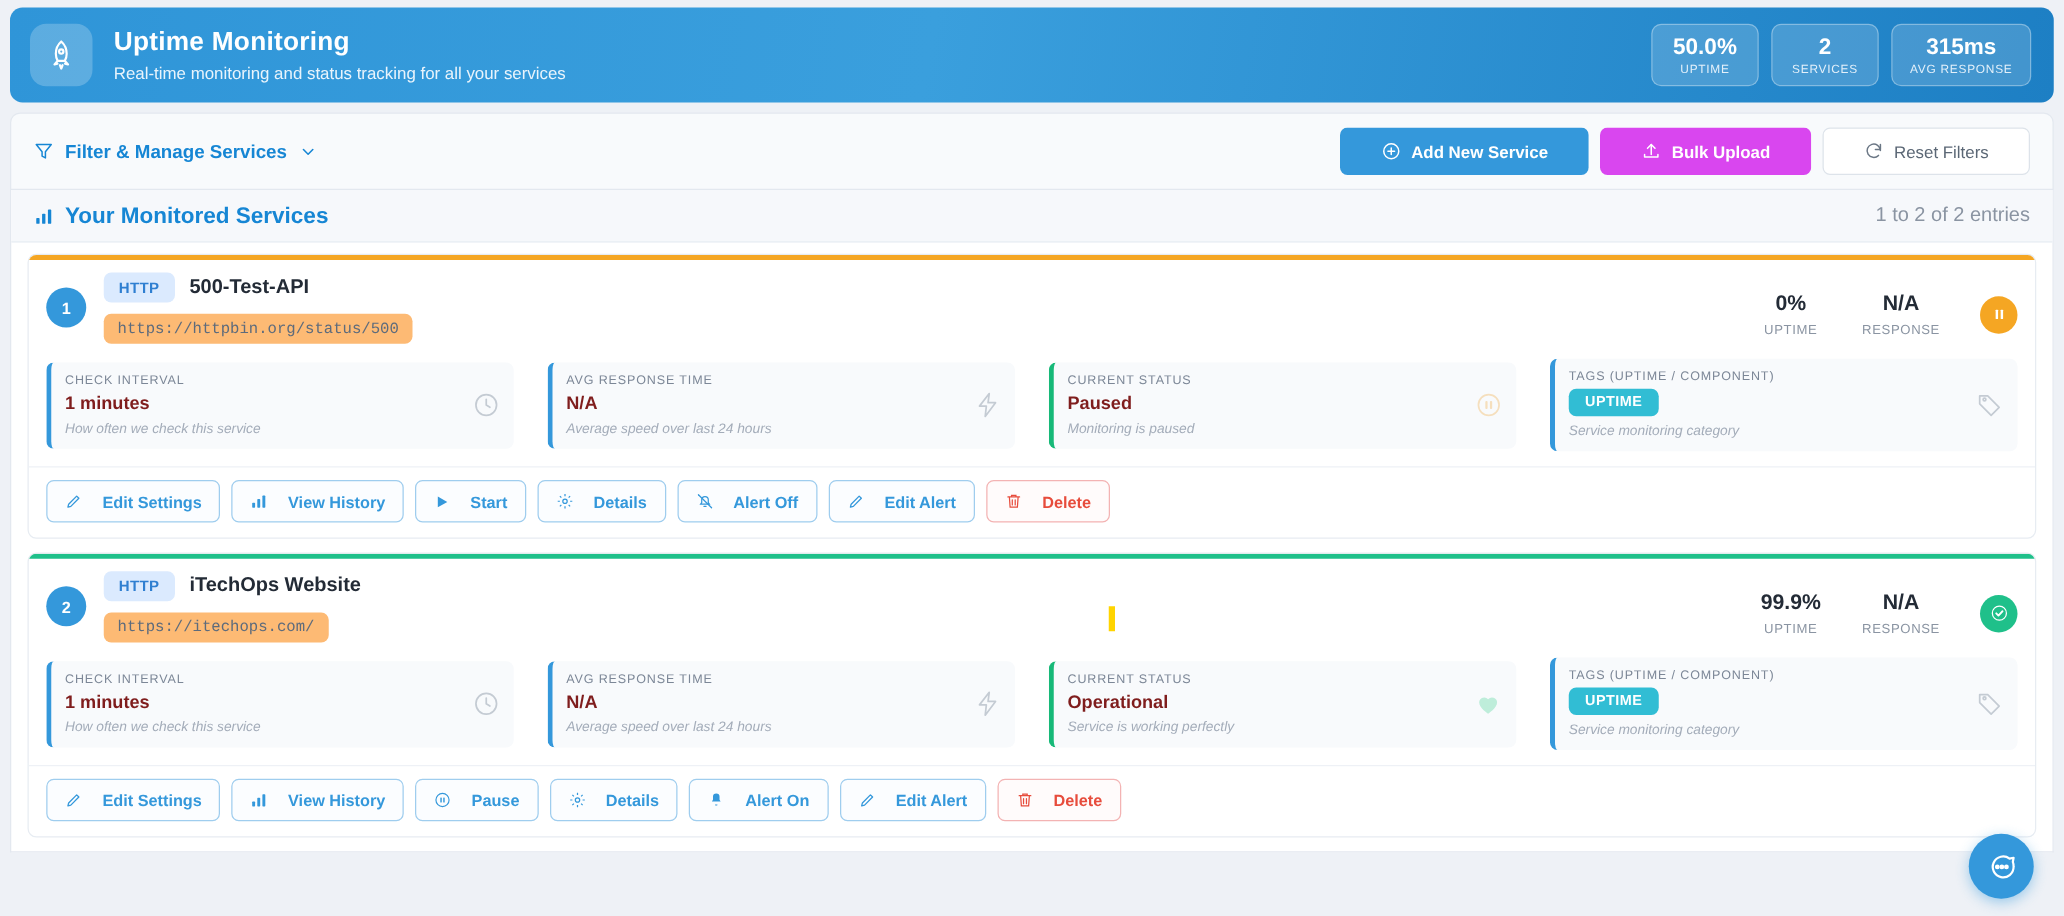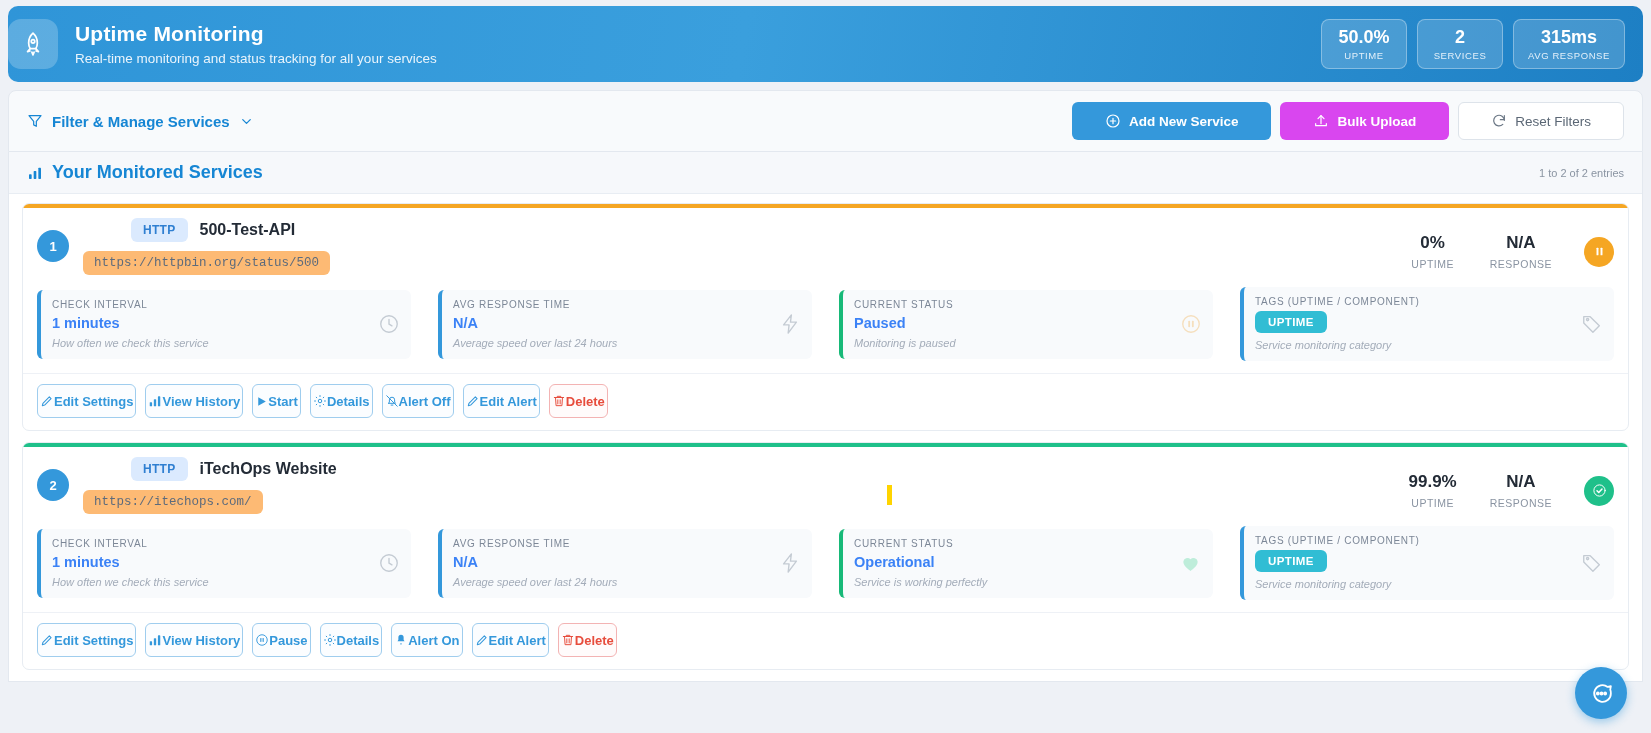--- a/index.html
+++ b/index.html
@@ -10,21 +10,21 @@
     overflow: hidden;
   }
   .page { width: 1651px; height: 733px; padding: 6px 8px 0 8px; position: relative; }
 
   
   .hero {
     height: 76px;
     background: linear-gradient(100deg, #2f95d8 0%, #3a9fdd 45%, #1d7fc4 100%);
     border-radius: 10px;
     display: flex; align-items: center;
-    padding: 0 18px 0 0;
+    padding: 0 18px 0 16px;
     position: relative;
   }
   .hero-logo {
     width: 50px; height: 50px; border-radius: 13px;
     background: rgba(255,255,255,0.22);
     display: flex; align-items: center; justify-content: center;
     flex: 0 0 auto;
   }
   .hero-text { margin-left: 17px; }
   .hero-title {
@@ -61,42 +61,42 @@
   .btn-green { background: #d946ef; color: #fff; }
   .btn-ghost { background: #fff; color: #5b6775; border-color: #dde3ea; font-weight: normal; }
 
   
   .panel { background: #fff; border: 1px solid #e3e8ef; border-top: none; }
   .panel-head {
     height: 42px; background: #f6f8fb; border-bottom: 1px solid #e8edf3;
     display: flex; align-items: center; padding: 0 18px;
   }
   .panel-title { color: #1686d4; font-size: 18px; font-weight: bold; margin-left: 9px; }
-  .entries { margin-left: auto; color: #8a94a2; font-size: 11px; }
+  .entries { margin-left: auto; color: #8a94a2; font-size: 16px; }
 
   .cards { padding: 9px 13px 0 13px; }
 
   
   .card {
     border: 1px solid #e7ecf2; border-radius: 7px; background: #fff;
     margin-bottom: 11px; position: relative; overflow: hidden;
   }
   .card-top-accent { height: 4px; width: 100%; }
   .card-main { display: flex; align-items: flex-start; padding: 10px 14px 6px 14px; position: relative; }
   .badge-num {
     width: 32px; height: 32px; border-radius: 50%;
     background: #3498db; color: #fff; font-size: 13px; font-weight: bold;
     display: flex; align-items: center; justify-content: center;
     flex: 0 0 auto; margin-top: 12px;
   }
   .card-ident { margin-left: 14px; }
   .ident-row { display: flex; align-items: center; gap: 12px; }
   .chip-proto {
     background: #dbeafe; color: #2f7fd1; font-size: 12px; font-weight: bold;
-    padding: 5px 12px; border-radius: 6px; letter-spacing: .3px; margin-left: 48px;
+    padding: 5px 12px; border-radius: 6px; letter-spacing: .3px;
   }
   .svc-name { font-size: 16px; font-weight: bold; color: #232b36; }
   .svc-url {
     margin-top: 9px; display: inline-block;
     background: #fdba74; color: #5d6b7c;
     font-family: "Liberation Mono", monospace; font-size: 12.5px;
     padding: 5px 11px; border-radius: 6px;
   }
   .card-right { margin-left: auto; display: flex; align-items: center; gap: 26px; padding-top: 16px; }
   .kpi { text-align: center; min-width: 62px; }
@@ -109,37 +109,37 @@
   }
 
   
   .metrics { display: flex; gap: 27px; padding: 6px 14px 12px 14px; align-items: center; }
   .tile {
     flex: 1; background: #f8fafc; border-radius: 6px;
     border-left: 4px solid #3498db;
     padding: 9px 12px 10px 11px; position: relative; min-height: 66px;
   }
   .tile-l { font-size: 10px; color: #7c8797; letter-spacing: .7px; text-transform: uppercase; }
-  .tile-v { font-size: 14.5px; font-weight: bold; color: #3b82f6; margin-top: 5px; }
+  .tile-v { font-size: 14.5px; font-weight: bold; color: #7f1d1d; margin-top: 5px; }
   .tile-h { font-size: 11px; color: #a3acb9; font-style: italic; margin-top: 6px; }
   .tile-ico { position: absolute; right: 11px; top: 50%; transform: translateY(-50%); opacity: .55; }
   .tag-pill {
     display: inline-block; background: #31bdd4; color: #fff;
     font-size: 11.5px; font-weight: bold; padding: 5px 13px;
     border-radius: 6px; letter-spacing: .4px; margin-top: 4px;
   }
 
   
   .actions {
     display: flex; gap: 9px; padding: 10px 14px 12px 14px;
     border-top: 1px solid #eef1f6; flex-wrap: wrap;
   }
   .abtn {
-    display: inline-flex; align-items: center; gap: 0;
-    height: 34px; padding: 0 2px; border-radius: 6px;
+    display: inline-flex; align-items: center; gap: 16px;
+    height: 34px; padding: 0 14px; border-radius: 6px;
     background: #fbfdff; border: 1px solid #9fcdee; color: #3498db;
     font-size: 13px; font-weight: bold; cursor: pointer; white-space: nowrap;
   }
   .abtn.danger { border-color: #f3b3b3; color: #e74c3c; background: #fffbfb; }
 
   .cursor-mark {
     position: absolute; width: 5px; height: 20px; background: #ffd400;
     left: 887px; top: 485px;
   }
   .fab {

